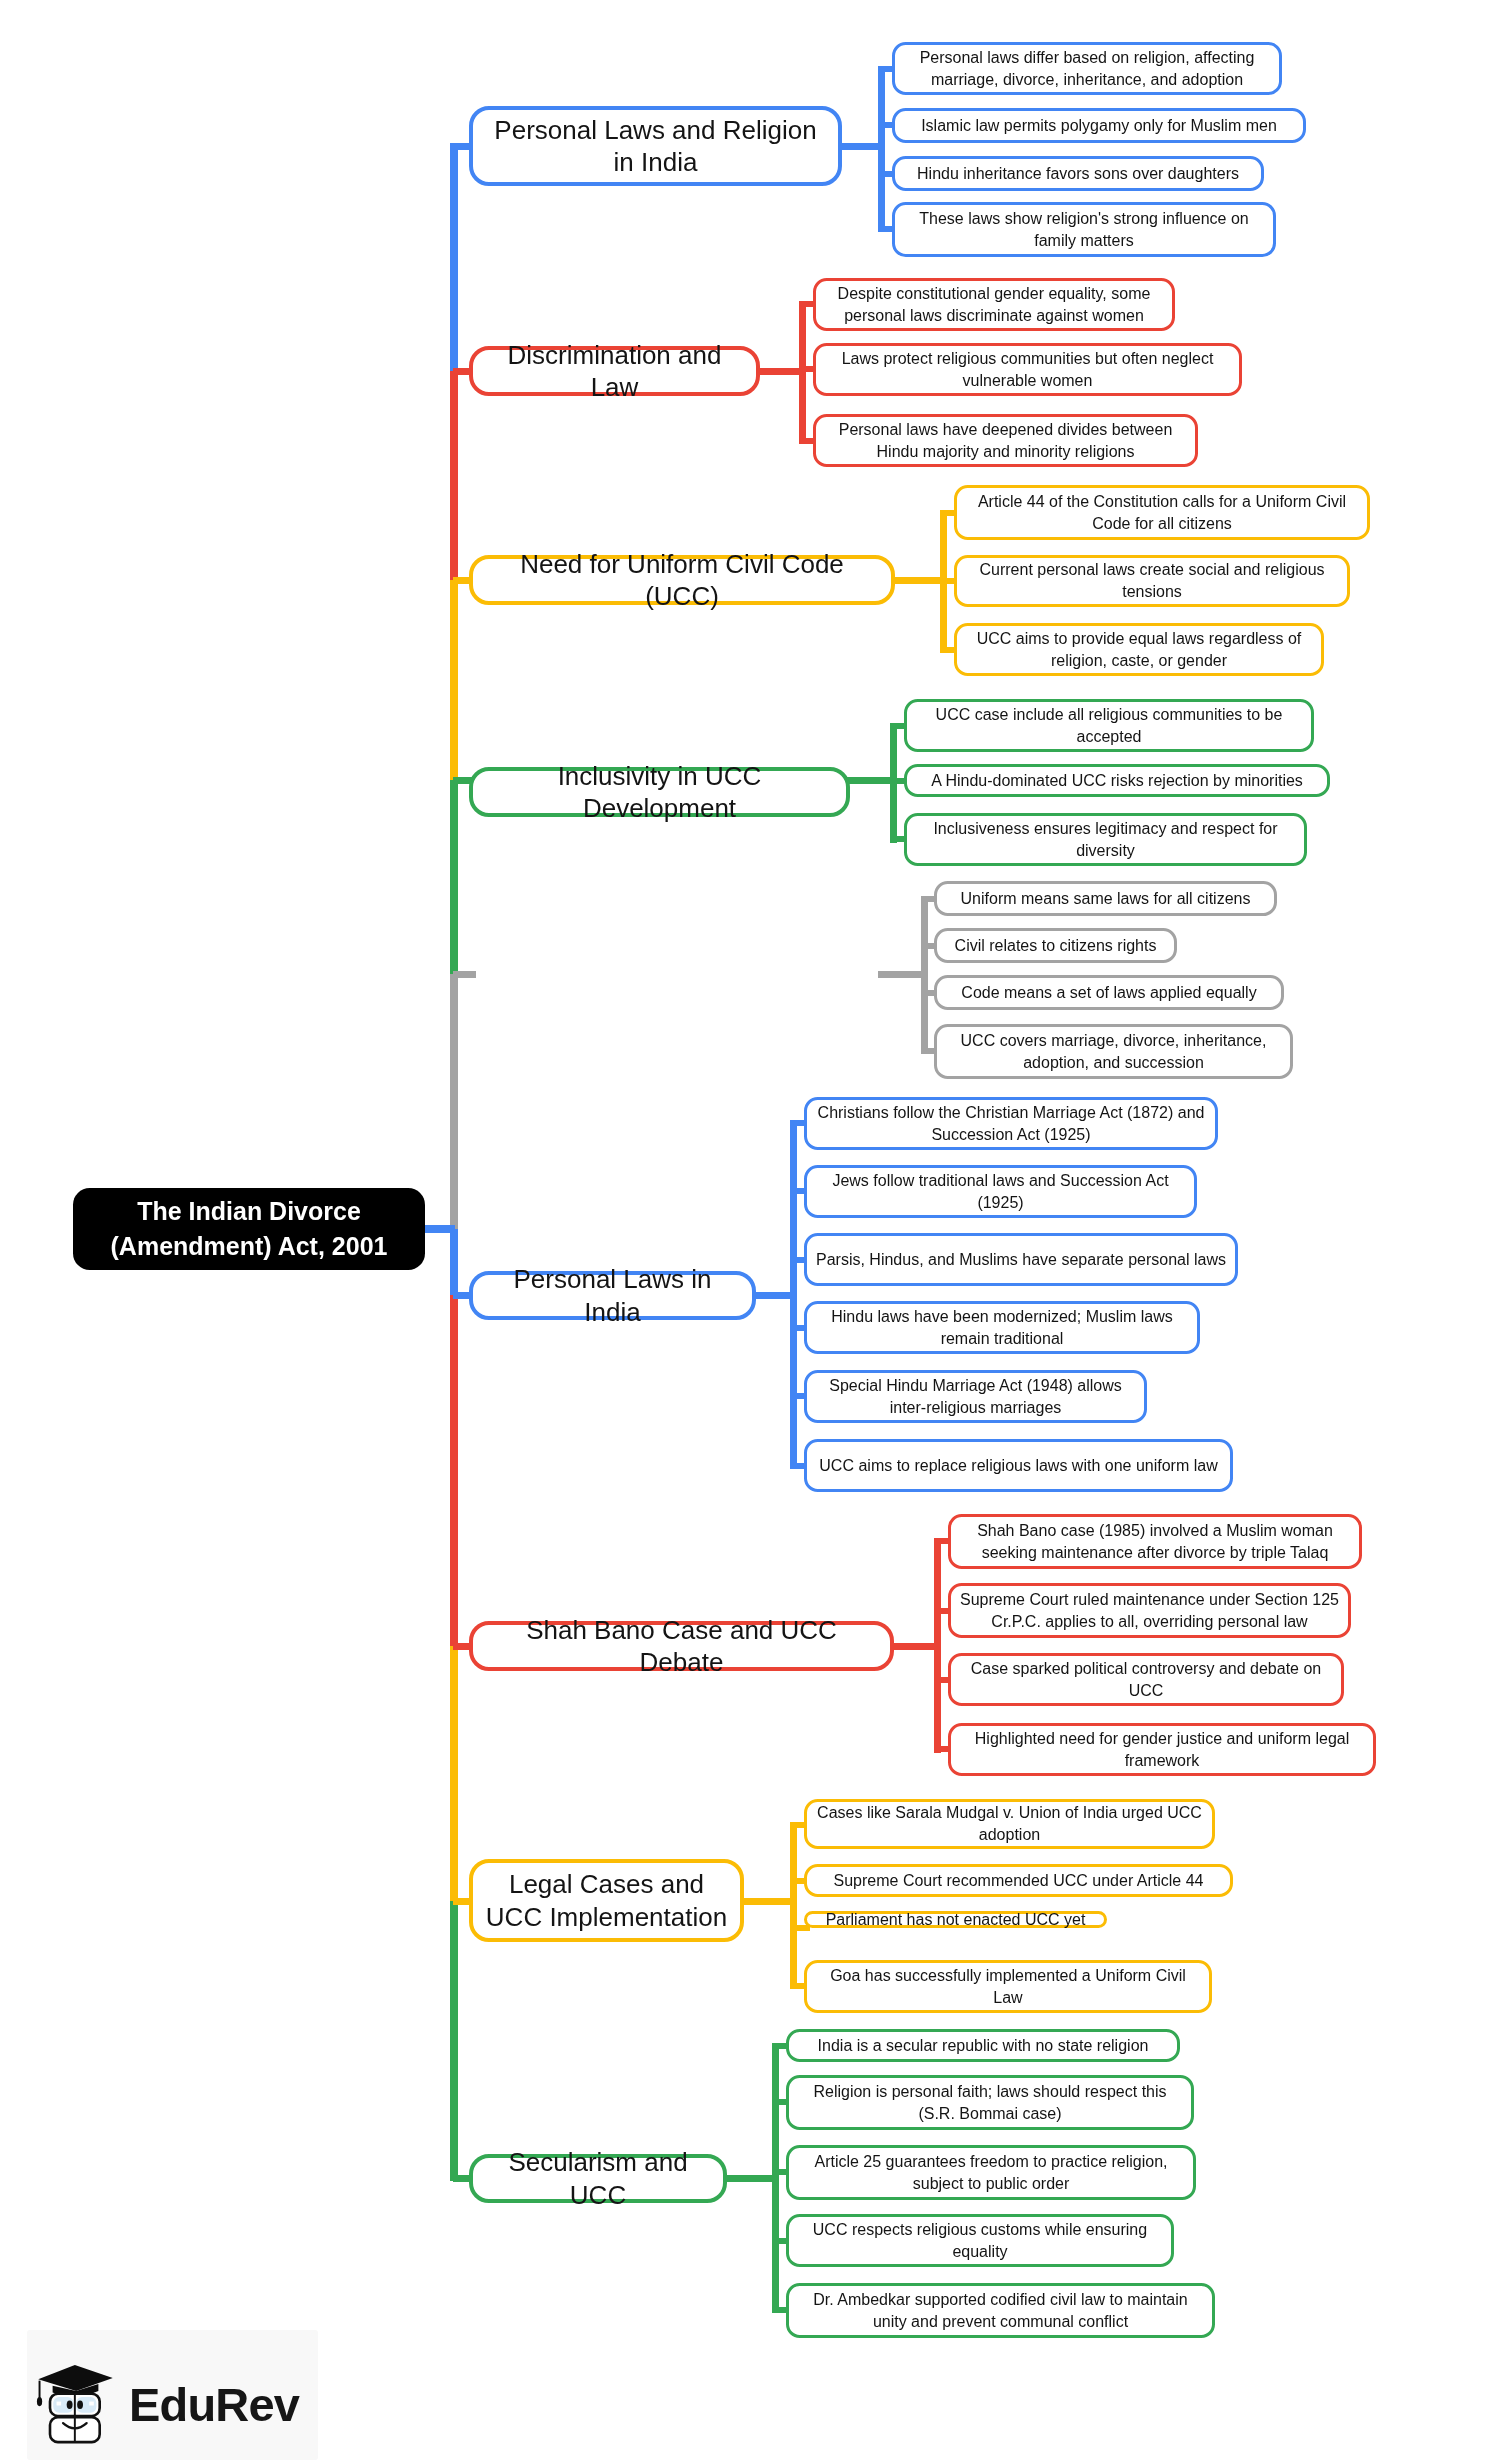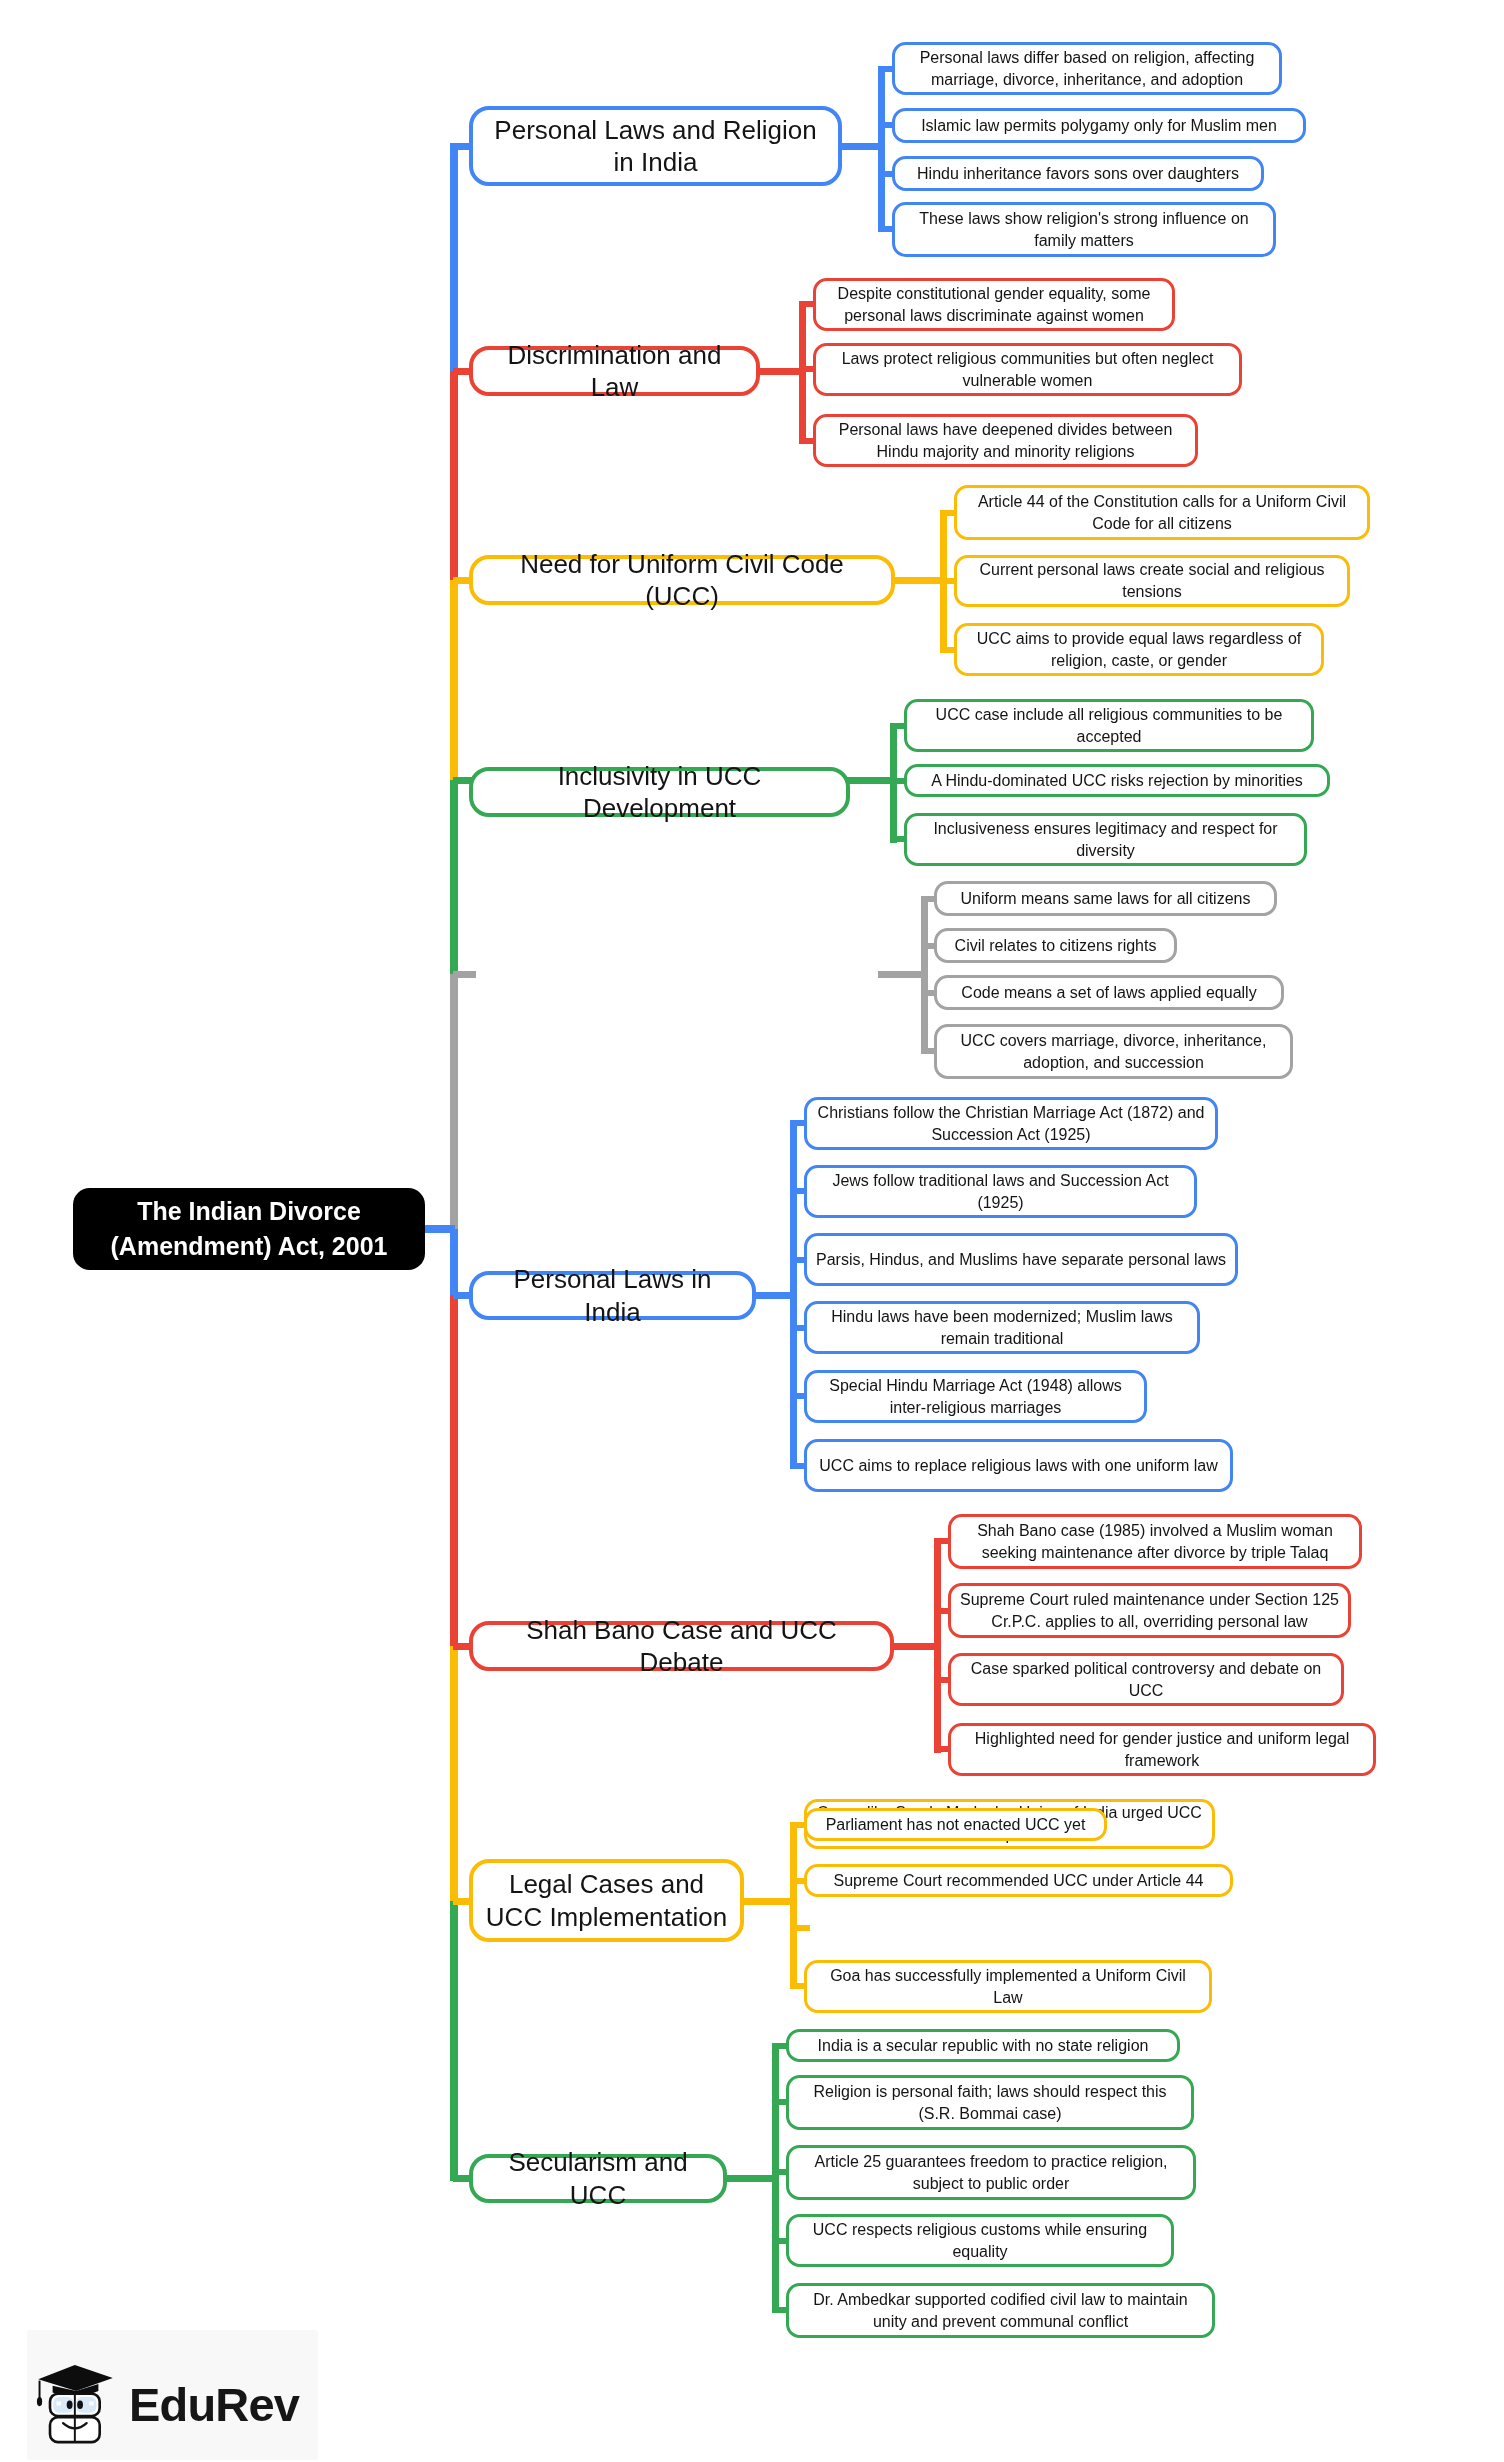--- a/index.html
+++ b/index.html
@@ -135,21 +135,21 @@
       <div class="node child" style="left: 804px; top: 1370px; width: 343px; height: 53px; border-color: rgb(66, 133, 244);">Special Hindu Marriage Act (1948) allows inter-religious marriages</div>
       <div class="node child" style="left: 804px; top: 1439px; width: 429px; height: 53px; border-color: rgb(66, 133, 244);">UCC aims to replace religious laws with one uniform law</div>
       <div class="node head" style="left: 469px; top: 1621px; width: 425px; height: 50px; border-color: rgb(234, 67, 53);">Shah Bano Case and UCC Debate</div>
       <div class="node child" style="left: 948px; top: 1514px; width: 414px; height: 55px; border-color: rgb(234, 67, 53);">Shah Bano case (1985) involved a Muslim woman seeking maintenance after divorce by triple Talaq</div>
       <div class="node child" style="left: 948px; top: 1583px; width: 403px; height: 55px; border-color: rgb(234, 67, 53);">Supreme Court ruled maintenance under Section 125 Cr.P.C. applies to all, overriding personal law</div>
       <div class="node child" style="left: 948px; top: 1653px; width: 396px; height: 53px; border-color: rgb(234, 67, 53);">Case sparked political controversy and debate on UCC</div>
       <div class="node child" style="left: 948px; top: 1723px; width: 428px; height: 53px; border-color: rgb(234, 67, 53);">Highlighted need for gender justice and uniform legal framework</div>
       <div class="node head" style="left: 469px; top: 1859px; width: 275px; height: 83px; border-color: rgb(251, 188, 5);">Legal Cases and UCC Implementation</div>
       <div class="node child" style="left: 804px; top: 1799px; width: 411px; height: 50px; border-color: rgb(251, 188, 5);">Cases like Sarala Mudgal v. Union of India urged UCC adoption</div>
       <div class="node child" style="left: 804px; top: 1864px; width: 429px; height: 33px; border-color: rgb(251, 188, 5);">Supreme Court recommended UCC under Article 44</div>
-      <div class="node child" style="left: 804px; top: 1808px; width: 303px; height: 33px; border-color: rgb(251, 188, 5);">Parliament has not enacted UCC yet</div>
+      <div class="node child" style="left: 804px; top: 1911px; width: 303px; height: 17px; border-color: rgb(251, 188, 5);">Parliament has not enacted UCC yet</div>
       <div class="node child" style="left: 804px; top: 1960px; width: 408px; height: 53px; border-color: rgb(251, 188, 5);">Goa has successfully implemented a Uniform Civil Law</div>
       <div class="node head" style="left: 469px; top: 2154px; width: 258px; height: 49px; border-color: rgb(52, 168, 83);">Secularism and UCC</div>
       <div class="node child" style="left: 786px; top: 2029px; width: 394px; height: 33px; border-color: rgb(52, 168, 83);">India is a secular republic with no state religion</div>
       <div class="node child" style="left: 786px; top: 2075px; width: 408px; height: 55px; border-color: rgb(52, 168, 83);">Religion is personal faith; laws should respect this (S.R. Bommai case)</div>
       <div class="node child" style="left: 786px; top: 2145px; width: 410px; height: 55px; border-color: rgb(52, 168, 83);">Article 25 guarantees freedom to practice religion, subject to public order</div>
       <div class="node child" style="left: 786px; top: 2214px; width: 388px; height: 53px; border-color: rgb(52, 168, 83);">UCC respects religious customs while ensuring equality</div>
       <div class="node child" style="left: 786px; top: 2283px; width: 429px; height: 55px; border-color: rgb(52, 168, 83);">Dr. Ambedkar supported codified civil law to maintain unity and prevent communal conflict</div>
     </div>
 
   <div id="center-node" style="left:73px;top:1188px;width:352px;height:82px;">The Indian Divorce (Amendment) Act, 2001</div>

